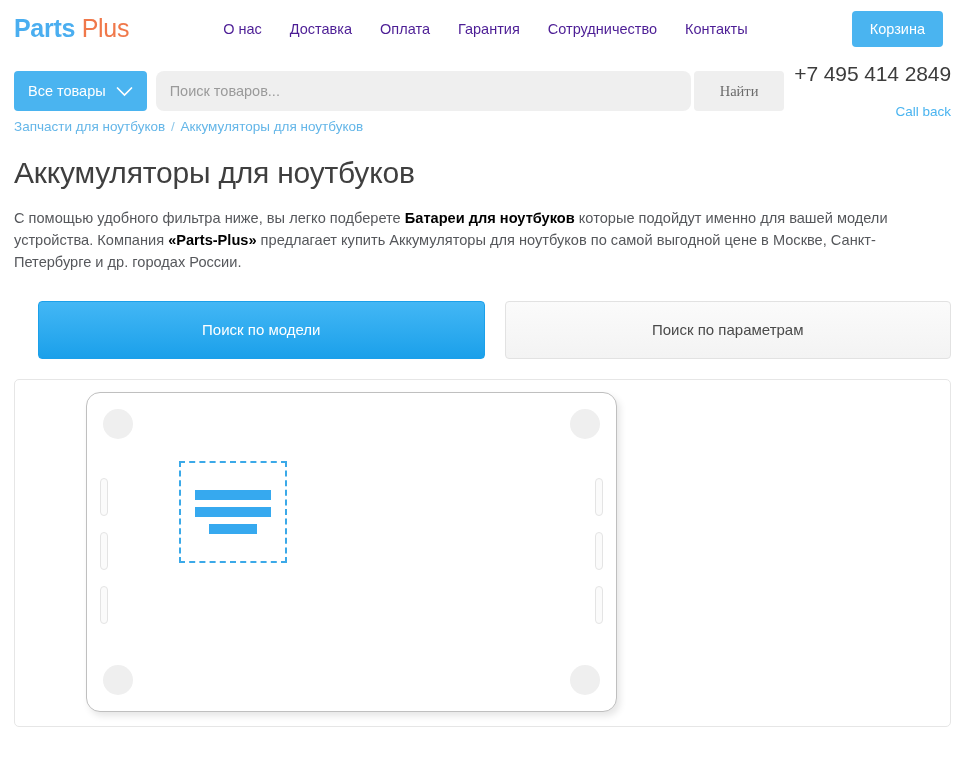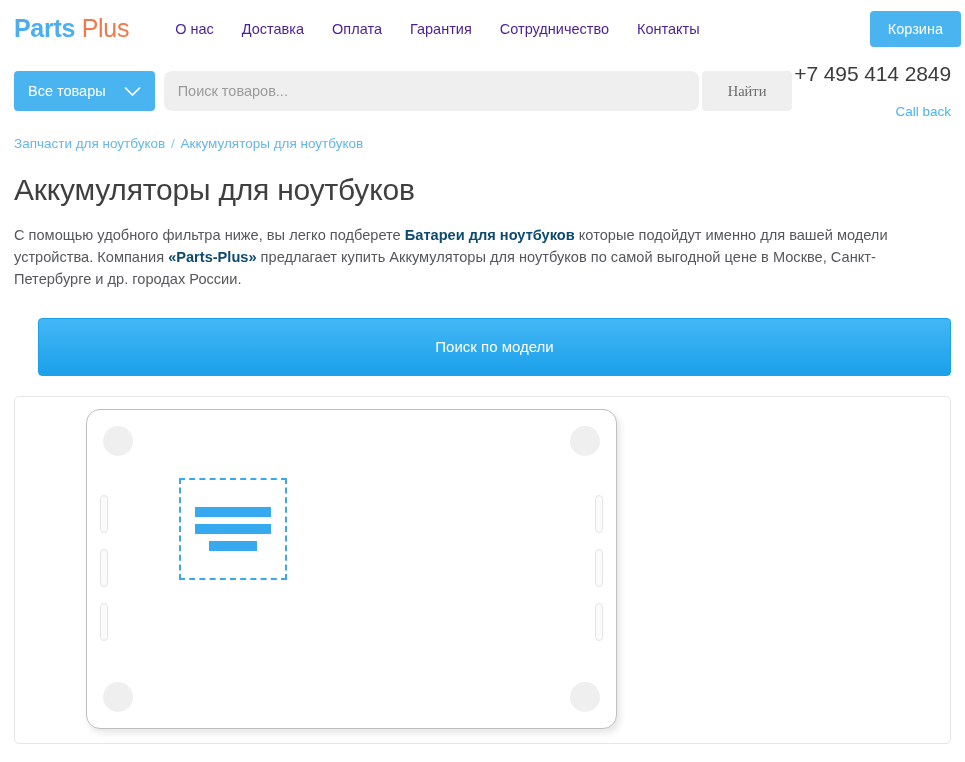--- a/index.html
+++ b/index.html
@@ -10,22 +10,23 @@
     background: #ffffff;
     color: #4a4a4a;
     overflow: hidden;
   }
 
   
   .header {
     height: 57px;
     display: flex;
     align-items: center;
-    padding: 0 4px 0 14px;
+    padding: 0 22px 0 14px;
     background: #fff;
+    gap: 48px;
   }
   .logo {
     font-size: 25px;
     font-weight: bold;
     letter-spacing: -0.3px;
     white-space: nowrap;
     margin-right: 46px;
   }
   .logo .p1 { color: #4aaef0; }
   .logo .p2 { color: #f0784a; font-weight: normal; }
@@ -59,21 +60,21 @@
   .allgoods {
     background:#4ab4f0;
     color:#fff;
     border:none;
     border-radius:4px;
     height:40px;
     padding: 0 14px;
     font-size:14.5px;
     display:flex;
     align-items:center;
-    gap:18px;
+    gap:10px;
     cursor:pointer;
     font-family: inherit;
     white-space:nowrap;
   }
   .allgoods .chev { display:flex; }
   .search-input {
     flex: 0 0 535px;
     height: 40px;
     margin-left: 9px;
     background:#efefef;
@@ -116,42 +117,41 @@
     text-decoration:none;
     display:inline-block;
     margin-top:20px;
   }
 
   
   .content { padding: 0 14px; }
 
   .breadcrumb {
     font-size: 13.5px;
-    margin-top: 17px;
     color: #7ec3ee;
   }
   .breadcrumb a { color:#64b6e8; text-decoration:none; }
   .breadcrumb .sep { color:#8fc8ea; margin: 0 2px; }
 
   h1.page-title {
     font-size: 30px;
     font-weight: normal;
     color: #3f3f3f;
     margin: 22px 0 0 0;
     letter-spacing: -0.2px;
   }
 
   .intro {
     font-size: 14.6px;
     line-height: 1.52;
     color: #55575b;
     margin: 17px 0 0 0;
     max-width: 940px;
   }
-  .intro b { color:#0c4a6e; font-weight:bold;text-align:center; }
+  .intro b { color:#000000; font-weight:bold;text-align:center; }
 
   
   .tabs {
     display:flex;
     gap: 20px;
     margin-top: 27px;
     padding-left: 24px;
   }
   .tab {
     flex: 1 1 0;
@@ -285,20 +285,23 @@
   <h1 class="page-title">Аккумуляторы для ноутбуков</h1>
 
   <p class="intro">
     <span>С помощью удобного фильтра ниже, вы легко подберете </span><b>Батареи для ноутбуков</b><span> которые подойдут именно для вашей модели устройства. Компания </span><b>«Parts-Plus»</b><span> предлагает купить Аккумуляторы для ноутбуков по самой выгодной цене в Москве, Санкт-Петербурге и др. городах России.</span>
   </p>
 
   <div class="tabs">
     <div class="tab active">
       <span>Поиск по модели</span>
     </div>
+    <div class="tab inactive">
+      <span>Поиск по параметрам</span>
+    </div>
   </div>
 
   <div class="panel">
 
     <div class="laptop-bottom">
       <div class="screw tl"></div>
       <div class="screw tr"></div>
       <div class="screw bl"></div>
       <div class="screw br"></div>
 

